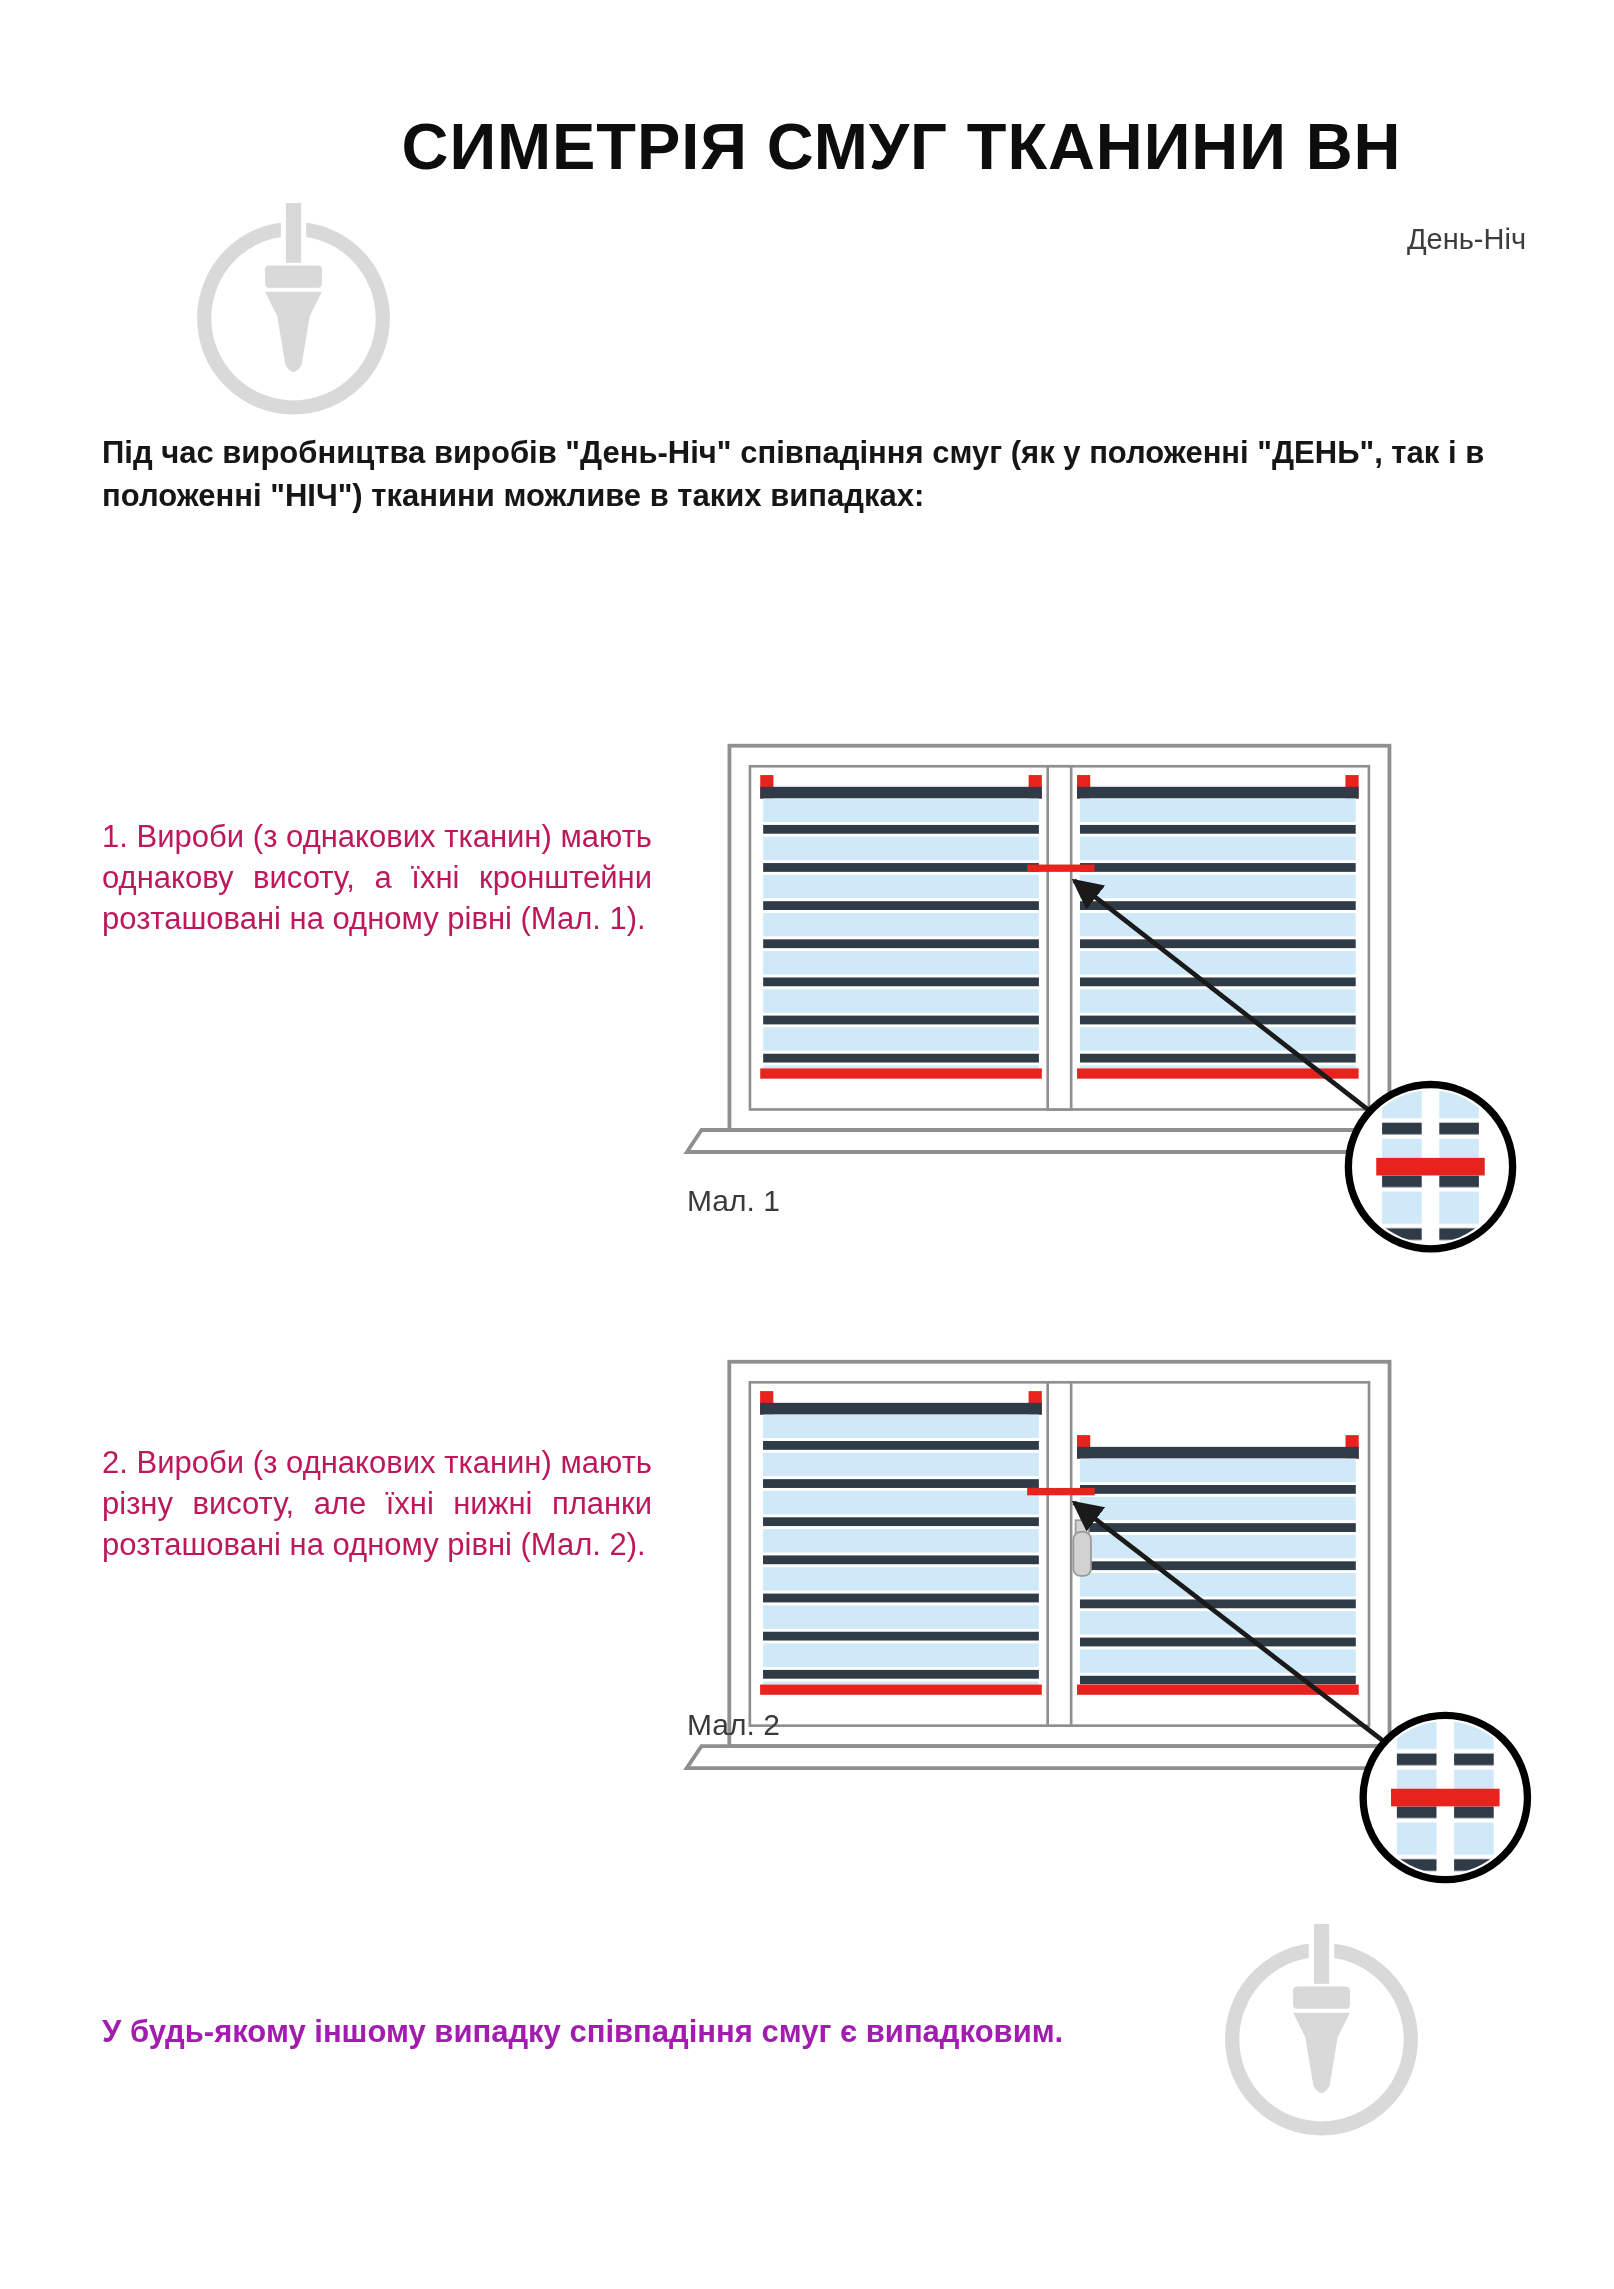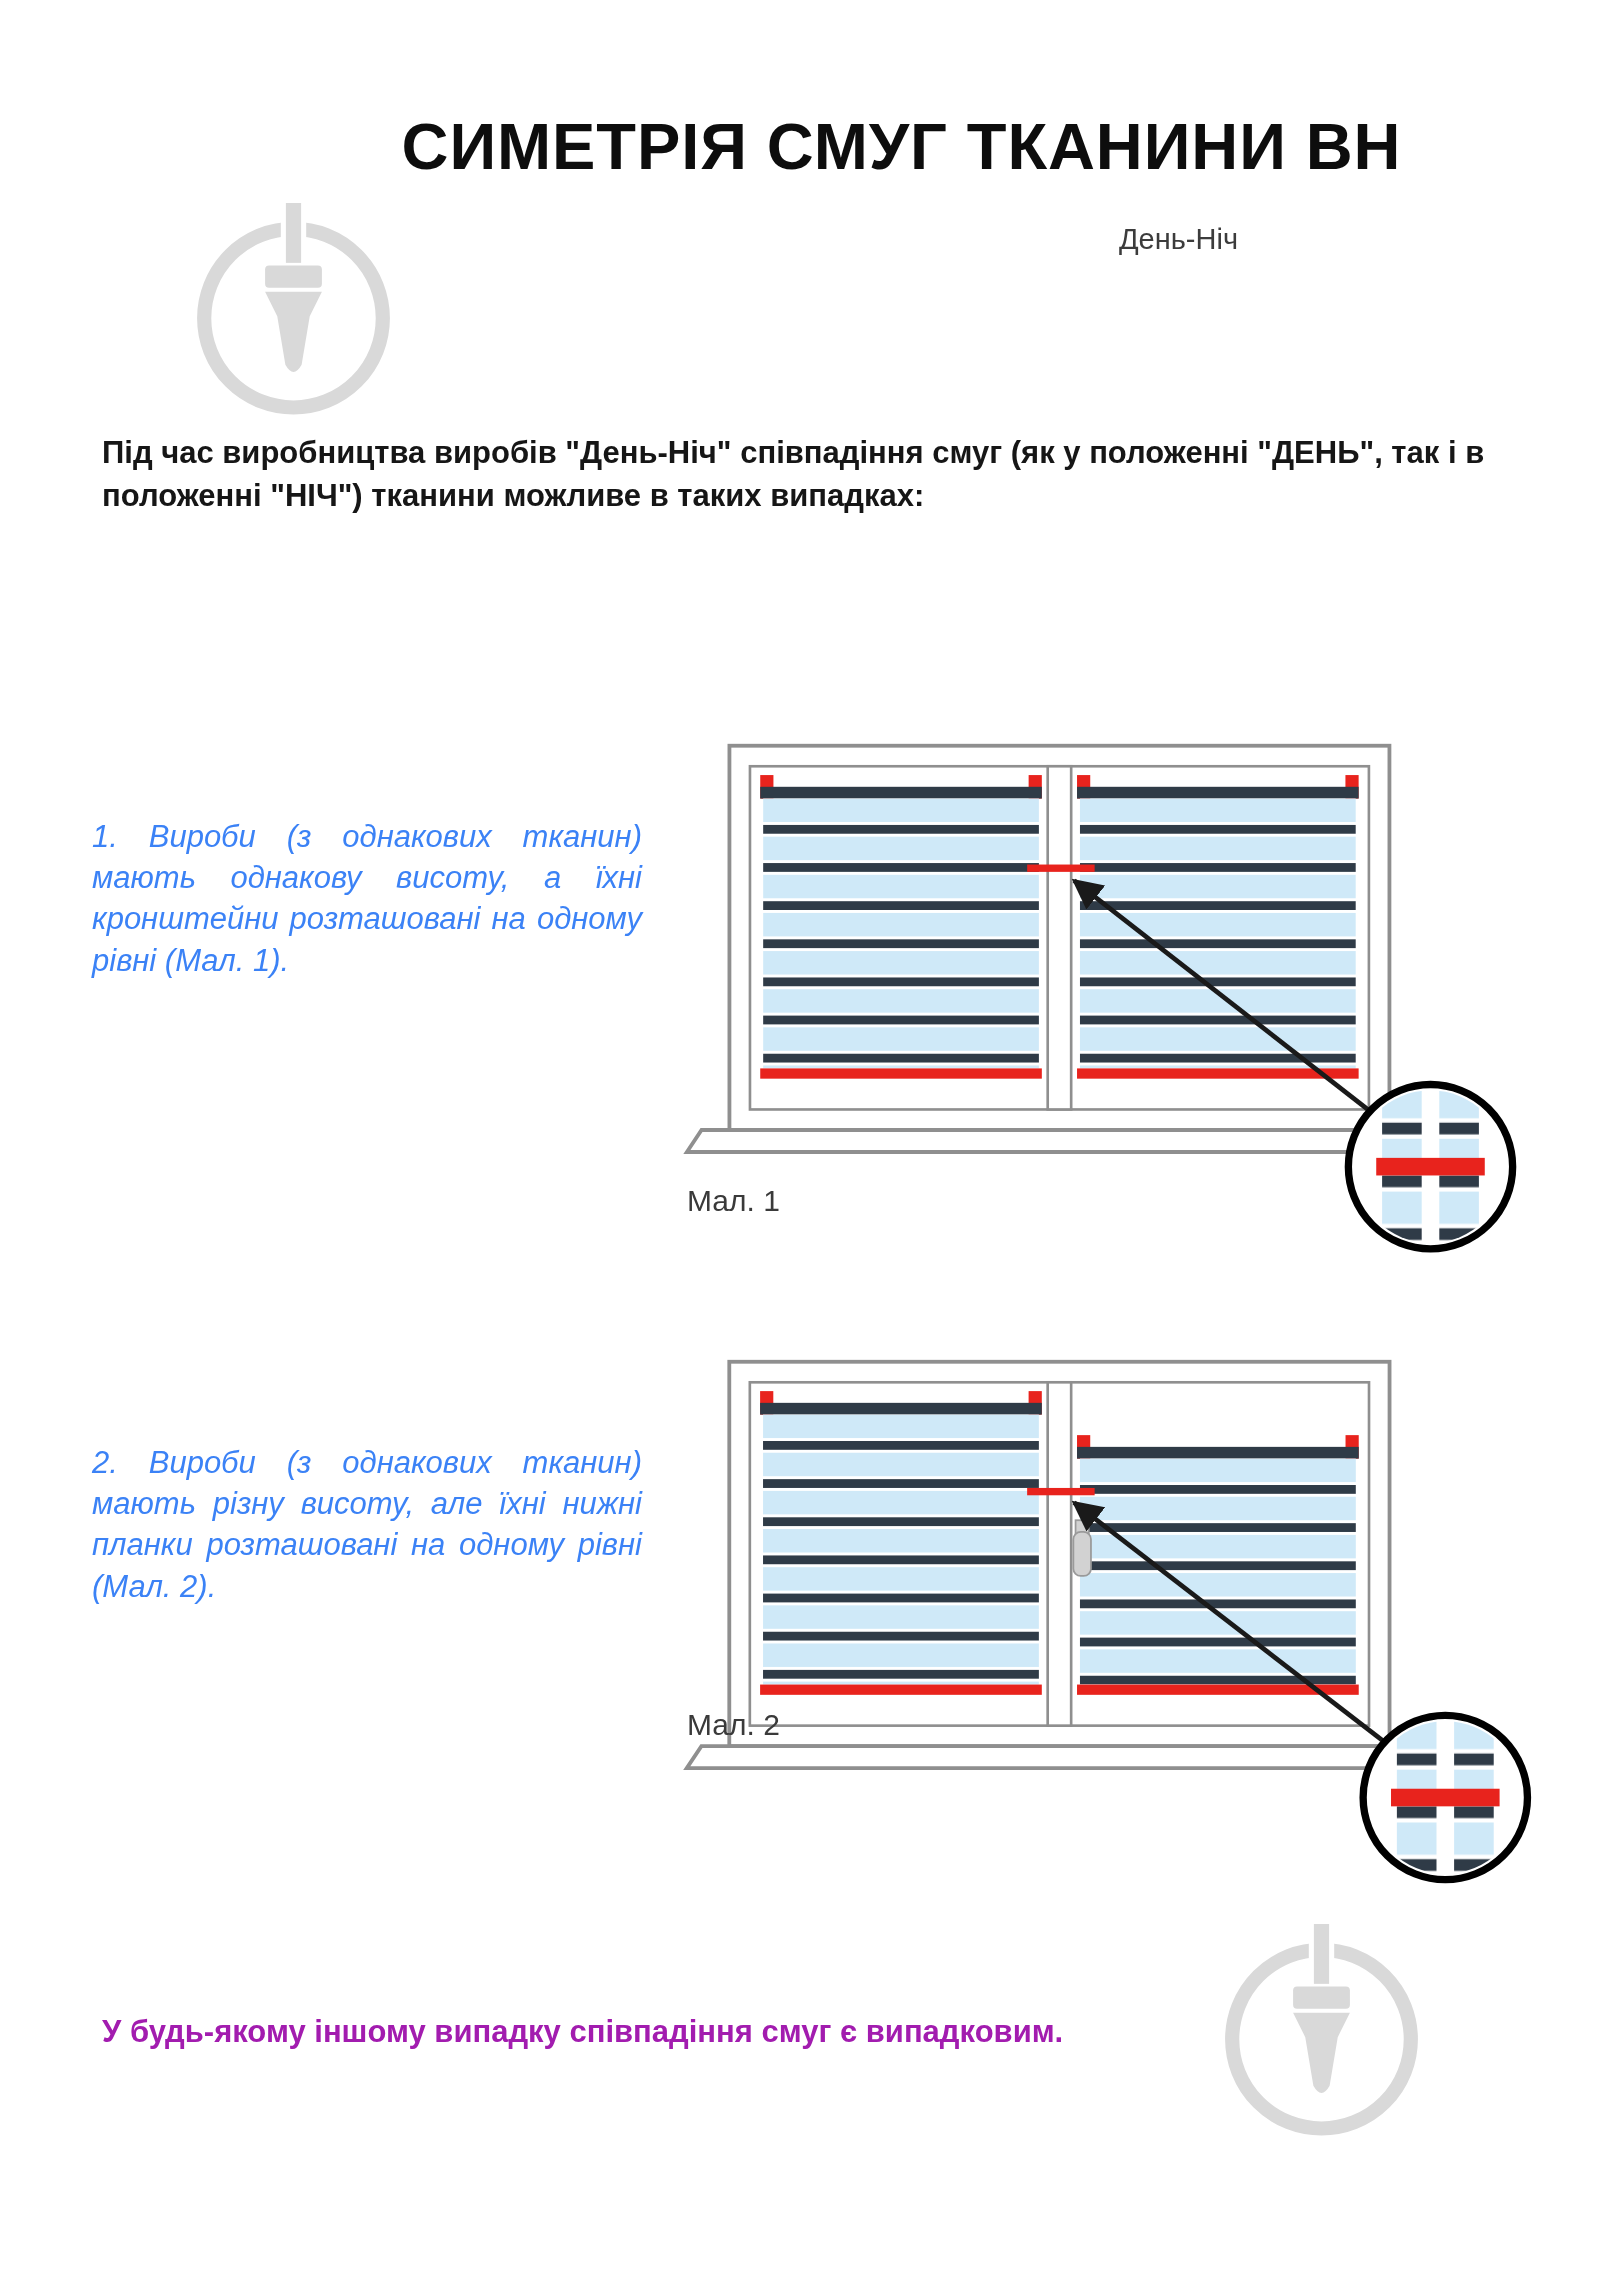--- a/index.html
+++ b/index.html
@@ -13,34 +13,33 @@
   }
   .abs{position:absolute;}
   .title{
     top:109px; right:88px; left:277px;
     text-align:center;
     font-size:65px; font-weight:bold; color:#0d0d0d;
     letter-spacing:0.9px;
   }
   .subtitle{
     top:223px; right:88px; left:831px;
-    text-align:center;
+    text-align:right;
     font-size:29px; color:#3c3c3c;
   }
   .intro{
     top:432px; left:102px; width:1440px;
     font-size:31px; font-weight:bold; color:#161616;
     line-height:1.38;
   }
   .case-text{
-    left:92px; width:550px;
-    font-size:31px; color:#3b82f6;
+    left:102px; width:550px;
+    font-size:31px; color:#be185d;
     line-height:1.33;
     text-align:justify;
-    font-style:italic;
   }
   .case1{ top:816px; }
   .case2{ top:1442px; }
   .caption{
     left:687px;
     font-size:30px; color:#3a3a3a;
   }
   .caption1{ top:1184px; }
   .caption2{ top:1708px; }
   .footer-line{

